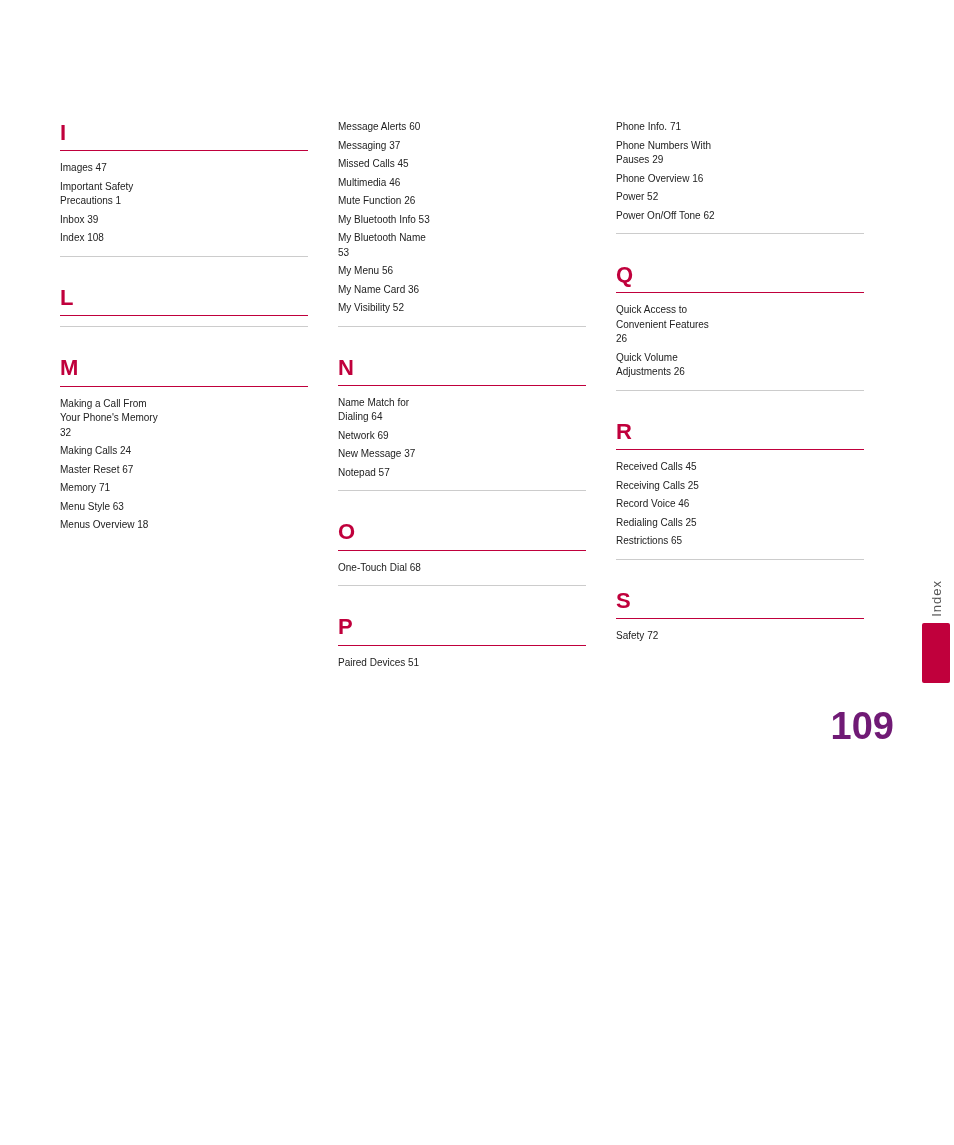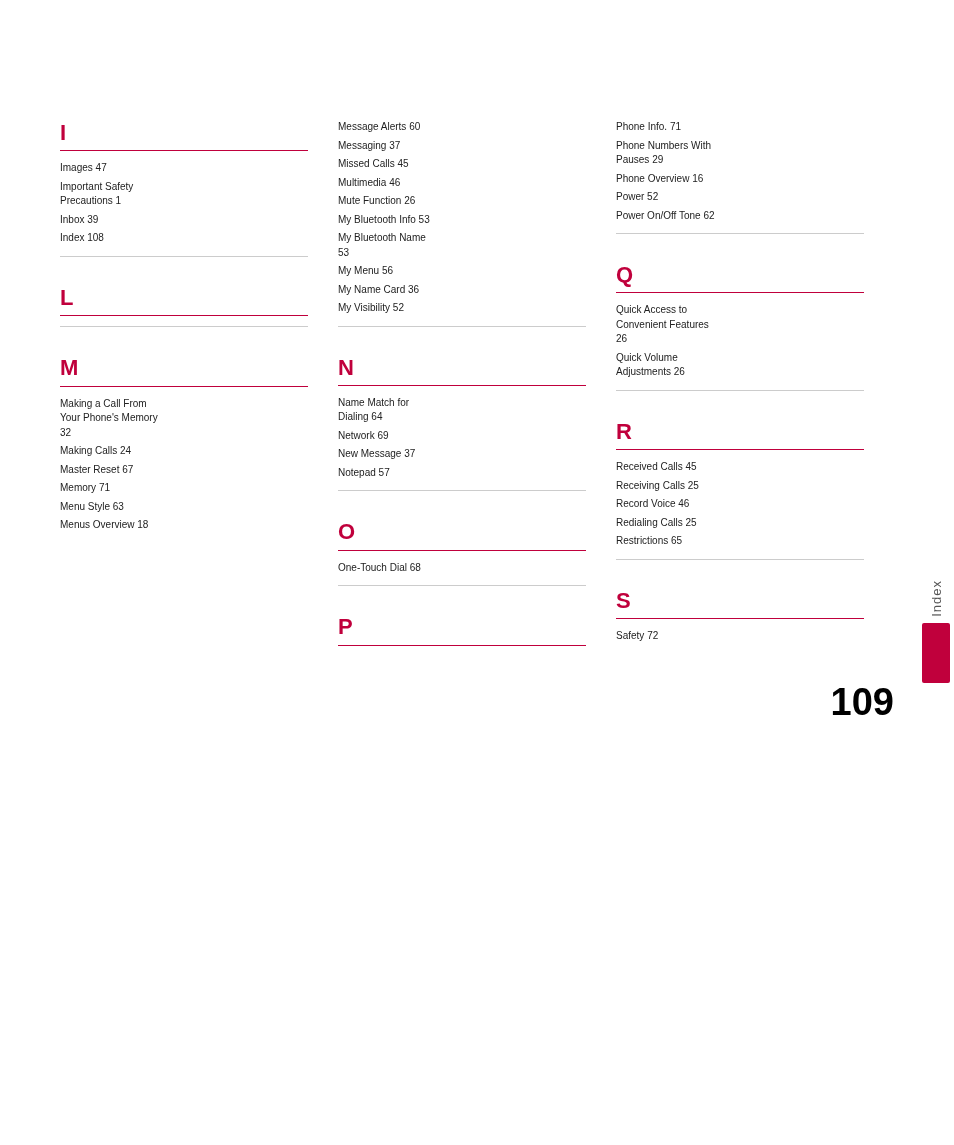--- a/index.html
+++ b/index.html
@@ -94,21 +94,21 @@
       border-radius: 2px;
     }
 
     
     .page-number {
       position: absolute;
       bottom: 30px;
       right: 60px;
       font-size: 38px;
       font-weight: bold;
-      color: #000000;
+      color: #701a75;
     }
   </style>
 </head>
 <body>
 
 <div class="page-container">
 
   <div class="column">
 
     <div class="section">
@@ -178,20 +178,23 @@
       <hr class="section-divider">
       <ul class="entry-list">
         <li>One-Touch Dial 68</li>
       </ul>
       <hr class="bottom-divider">
     </div>
 
     <div class="section">
       <div class="section-letter">P</div>
       <hr class="section-divider">
+      <ul class="entry-list">
+        <li>Paired Devices 51</li>
+      </ul>
     </div>
   </div>
 
   <div class="column">
 
     <div class="section">
       <ul class="entry-list">
         <li>Phone Info. 71</li>
         <li>Phone Numbers With<br>Pauses 29</li>
         <li>Phone Overview 16</li>

